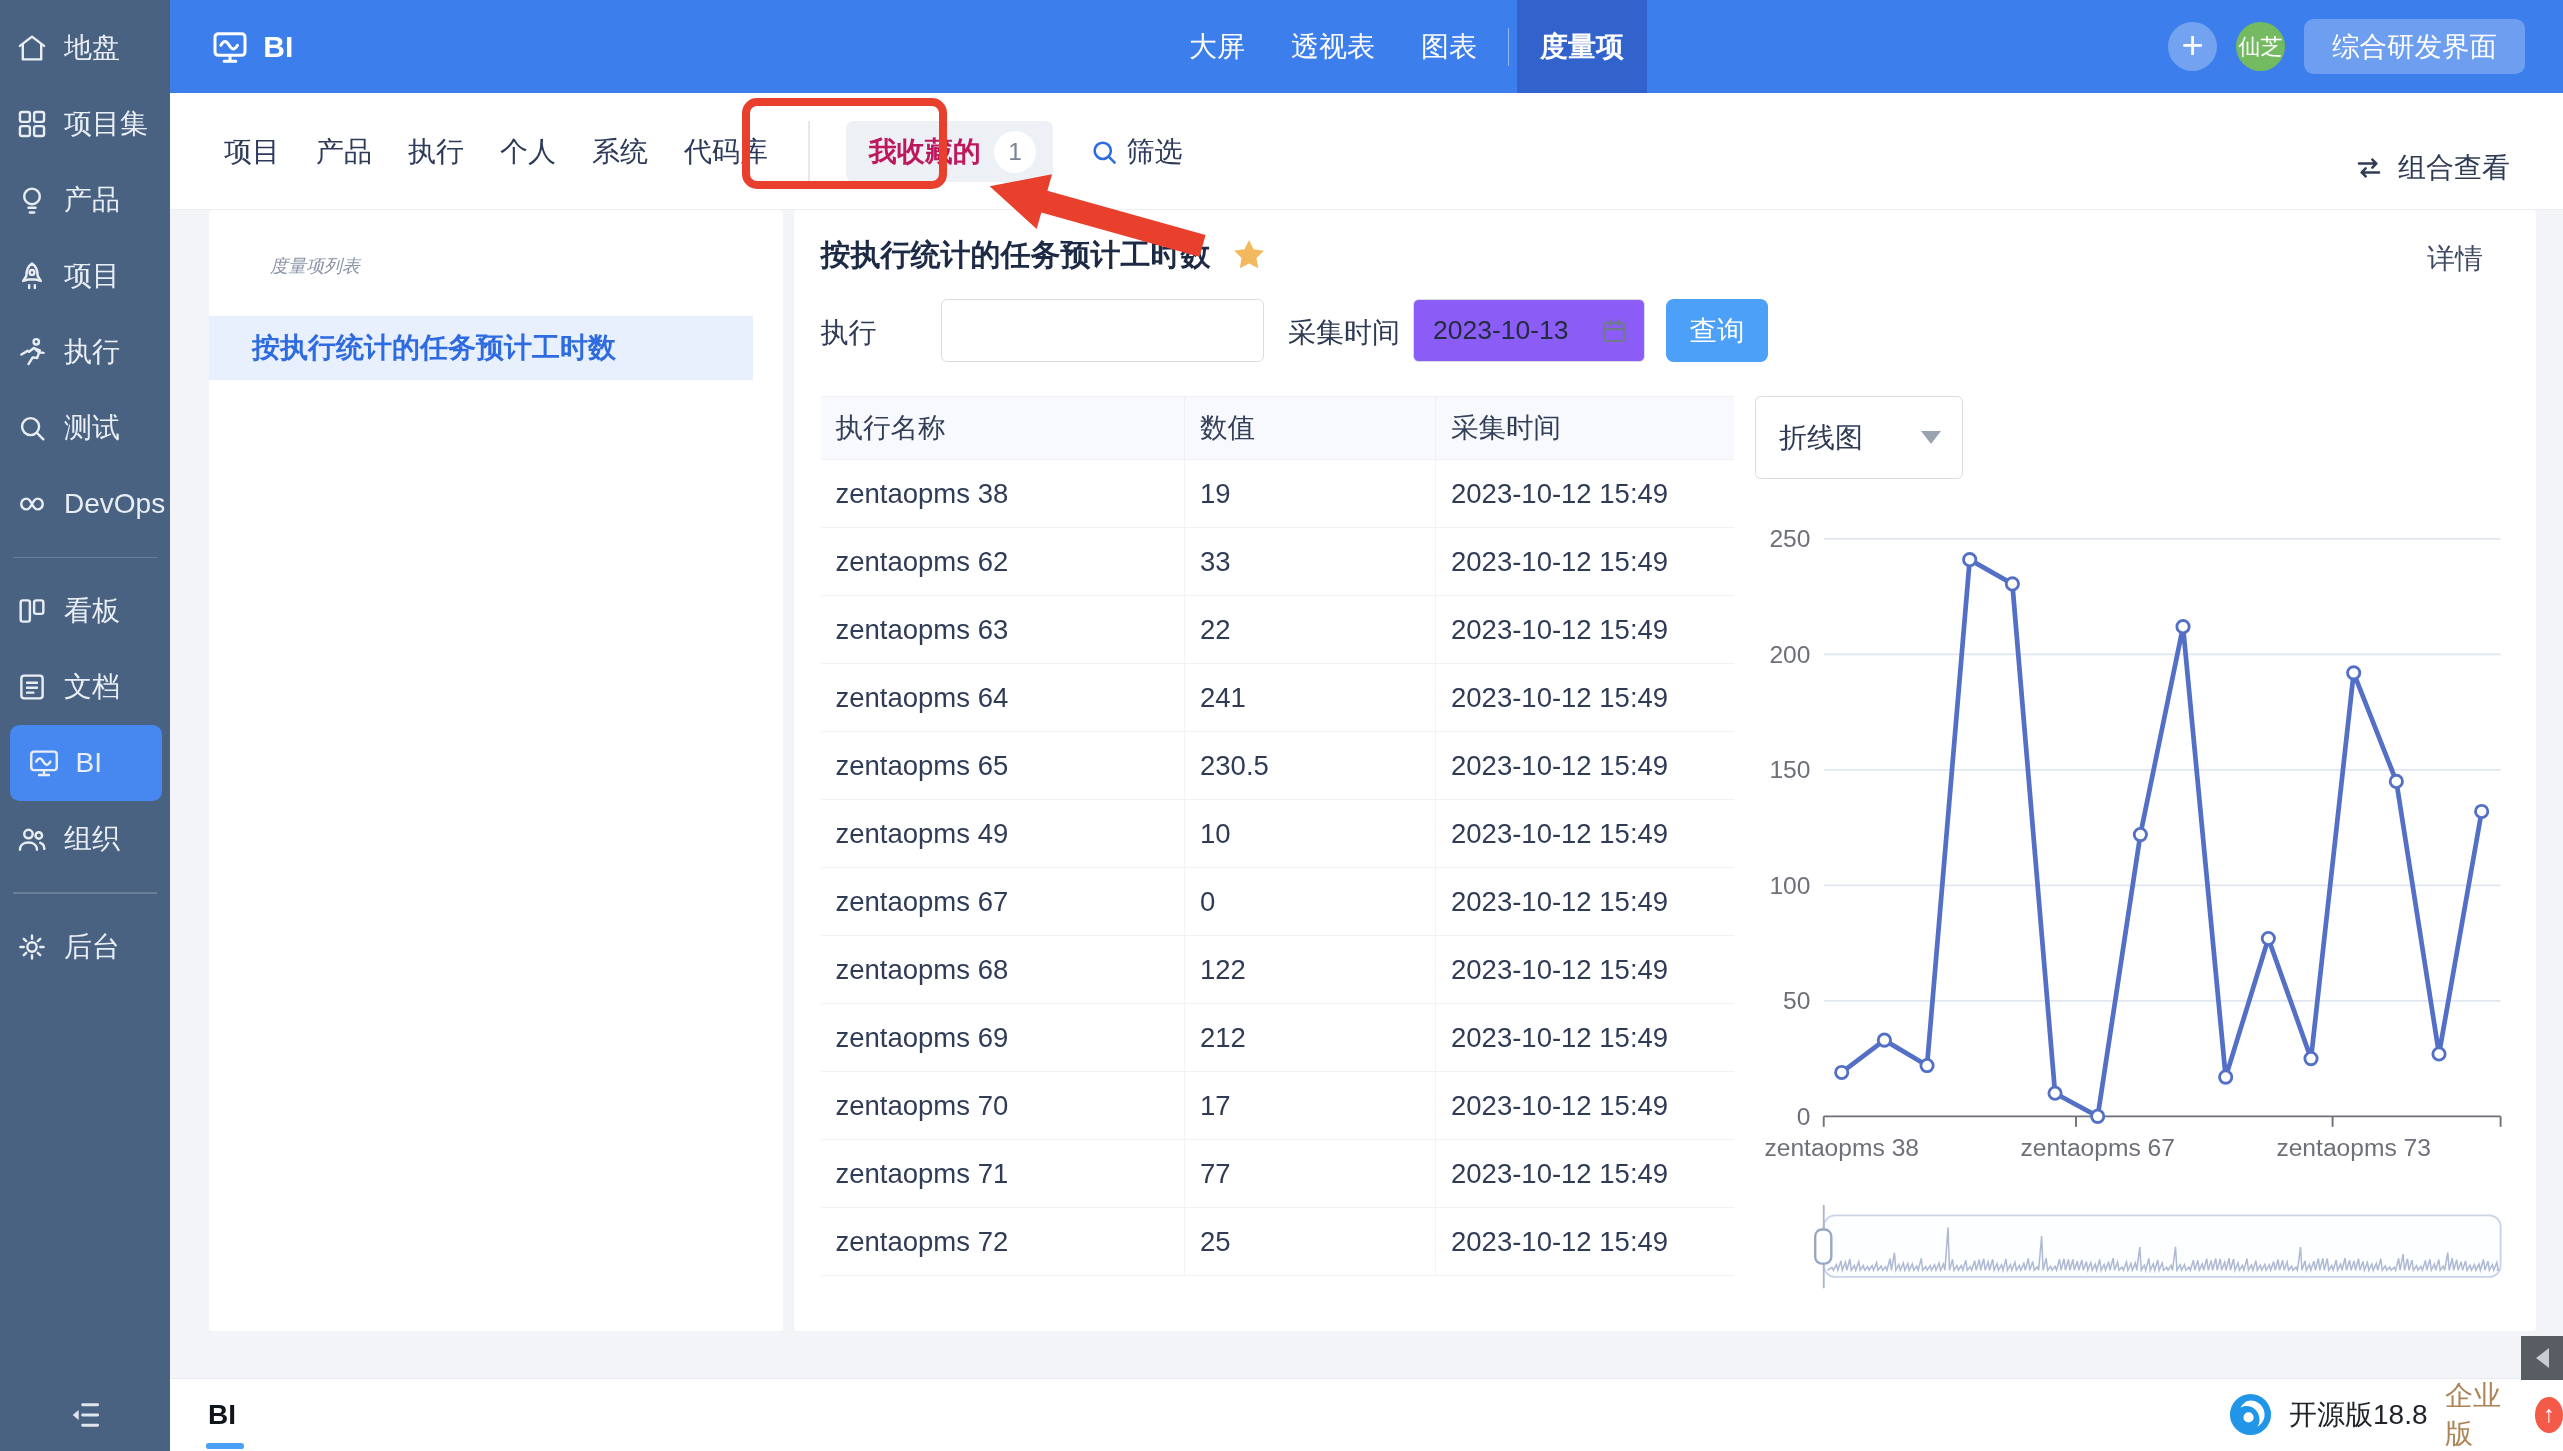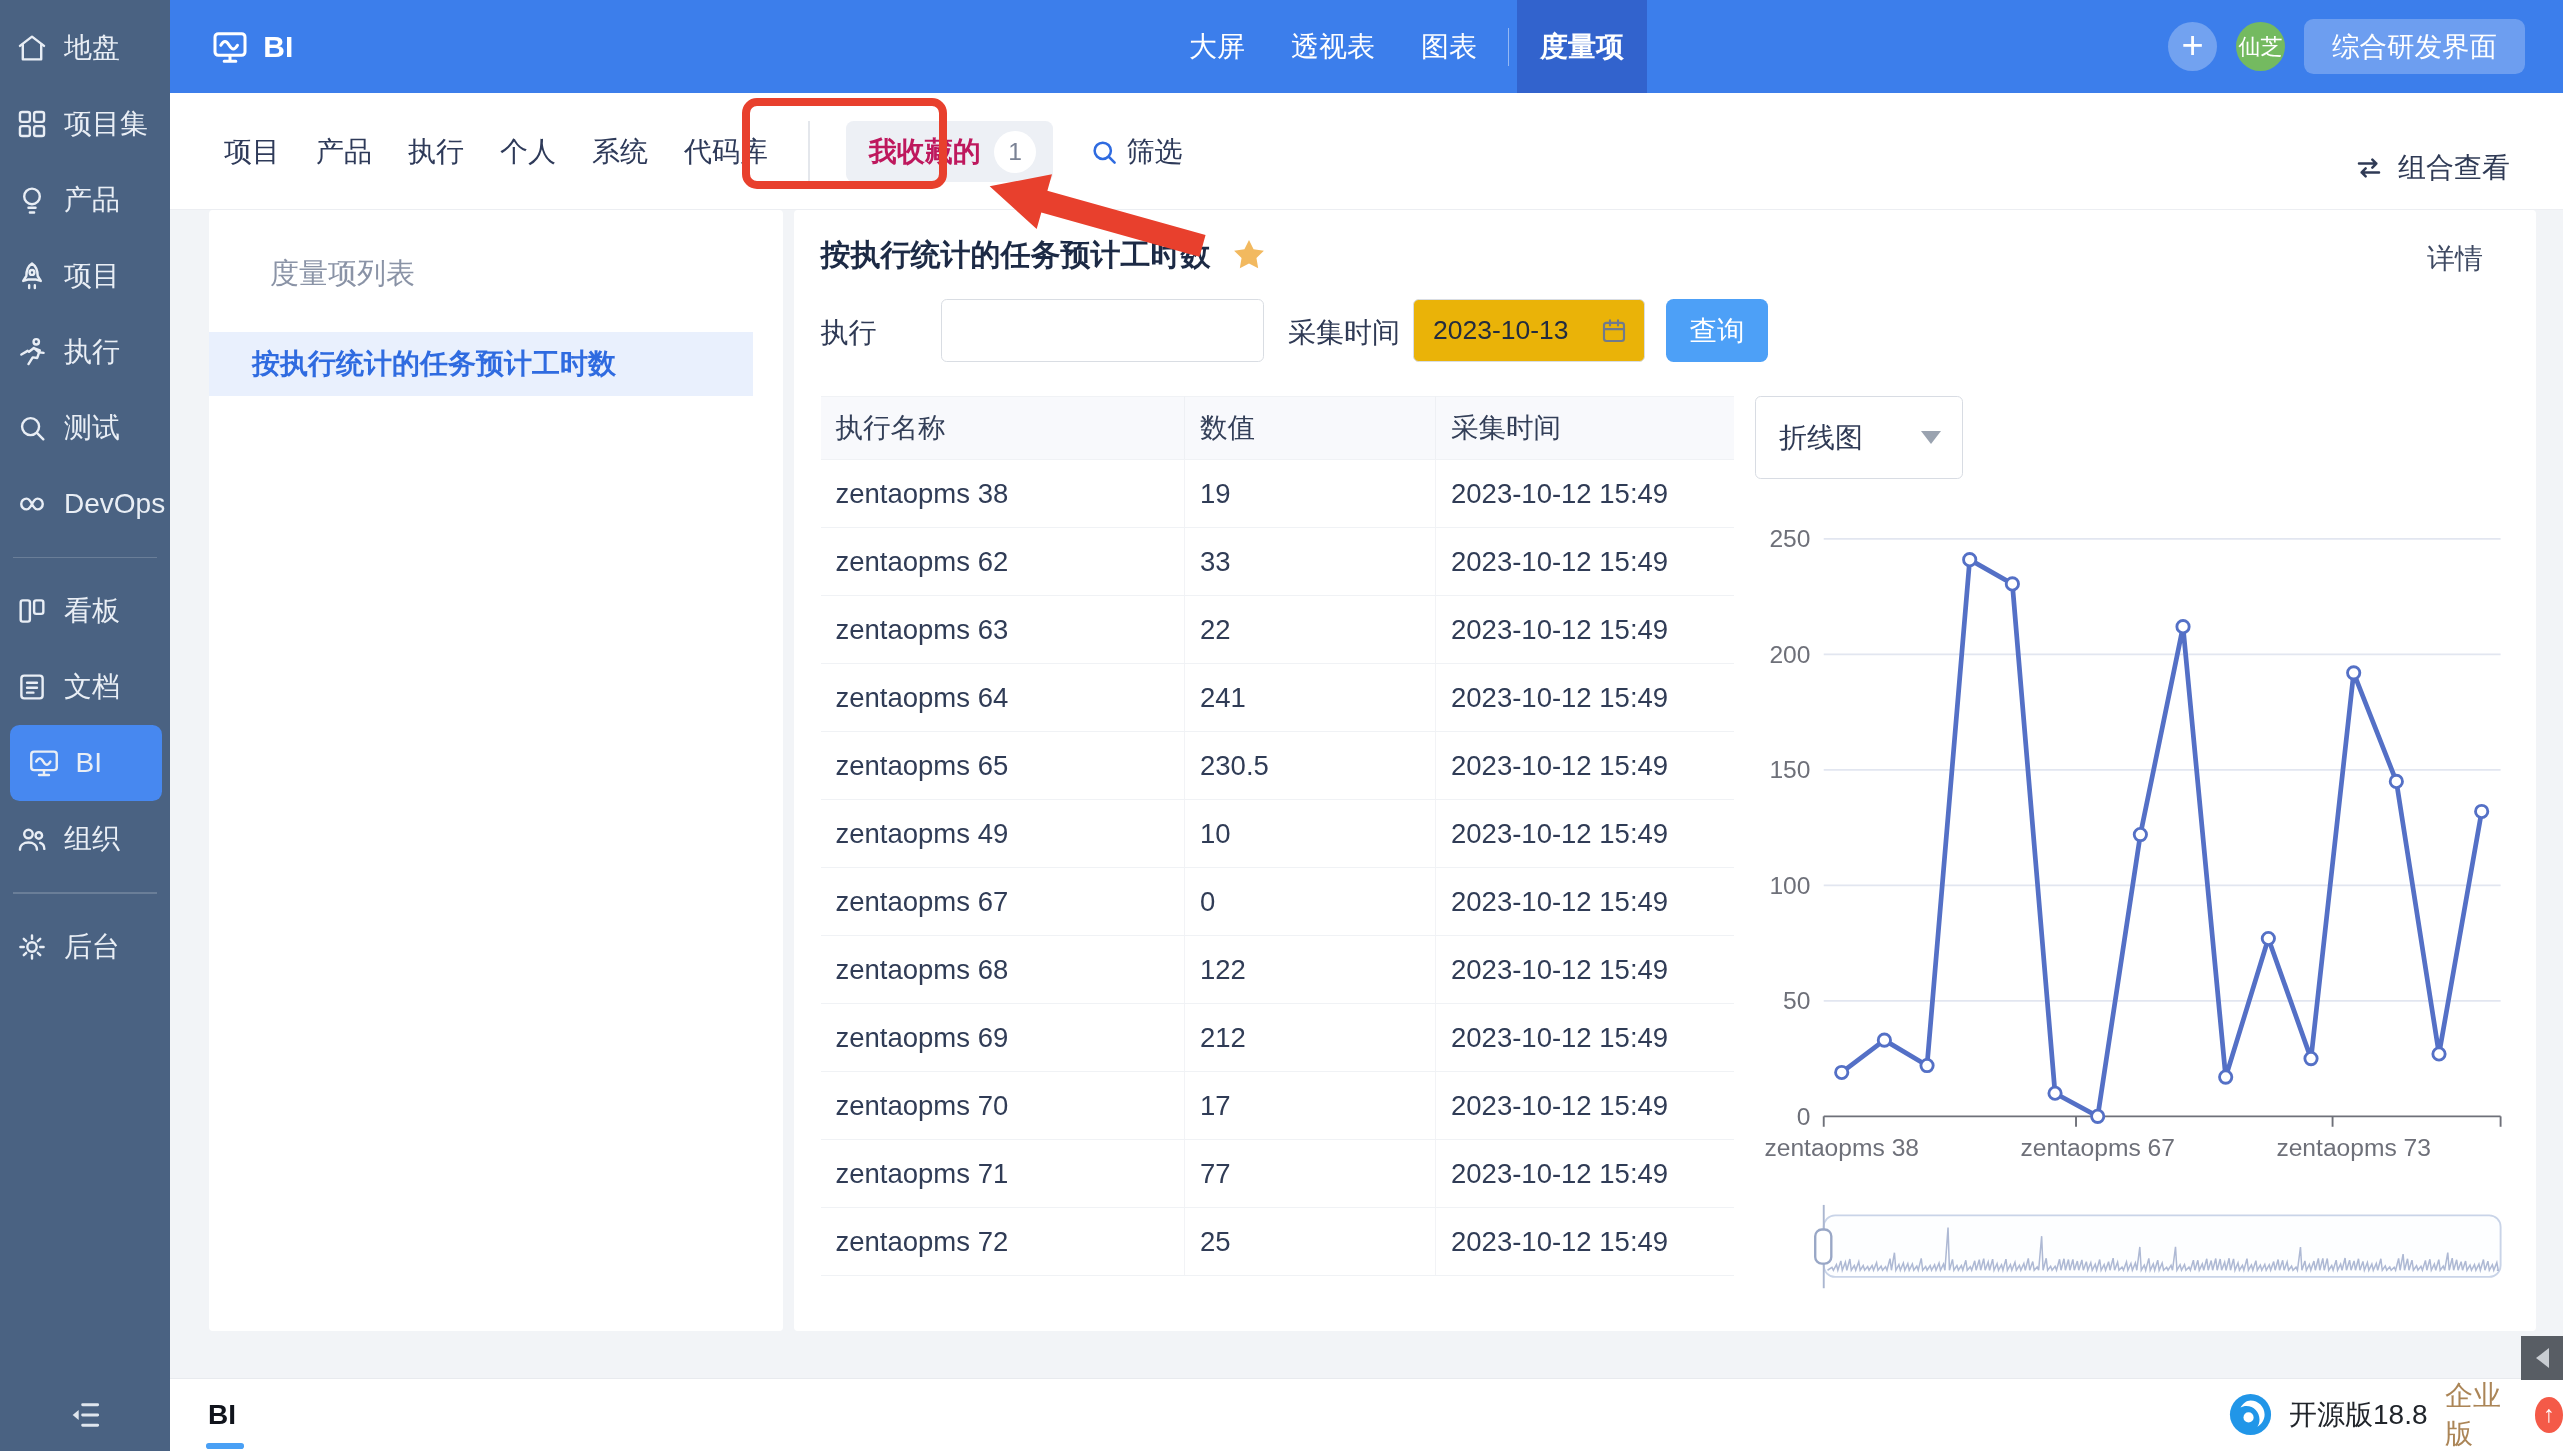--- a/index.html
+++ b/index.html
@@ -44,36 +44,36 @@
   #combine-btn { position:absolute; right:53px; top:16px; height:117px; display:flex; align-items:center; gap:13.3px; cursor:pointer; }
   #combine-btn svg { width:32px; height:32px; color:#2f3a55; }
   #combine-btn span { font-size:28px; color:#2f3a55; }
 
   
   #anno-box { position:absolute; left:742px; top:98px; width:205px; height:91px; border:8.5px solid #e8402d; border-radius:15px; z-index:40; pointer-events:none; }
   #anno-arrow { position:absolute; left:966px; top:172px; width:246px; height:91px; z-index:40; pointer-events:none; }
 
   
   #list-panel { position:absolute; left:209px; top:210px; width:574px; height:1121px; background:#fff; border-radius:3.8px; }
-  #list-title { padding:44px 0 0 61px; font-size:29px; color:#8a93a6; }
+  #list-title { padding:44px 0 0 61px; font-size:18px; color:#8a93a6;font-style:italic; }
   #list-items { margin-top:38px; }
   .list-item { height:64px; display:flex; align-items:center; padding-left:43px; font-size:28px; cursor:pointer; width:544px; }
   .list-item.selected { background:#e9f0fd; color:#2f6be0; font-weight:bold; }
 
   
   #main-panel { position:absolute; left:794px; top:210px; width:1742px; height:1121px; background:#fff; border-radius:3.8px; }
   #main-title-row { position:absolute; left:26.5px; top:24.6px; display:flex; align-items:center; gap:19px; }
   #main-title { font-size:30px; font-weight:bold; color:#1c2a45; }
   #fav-star svg { width:38px; height:38px; display:block; }
   #detail-link { position:absolute; right:53px; top:30px; font-size:28px; color:#3f4a63; cursor:pointer; }
   .fld-label { position:absolute; font-size:28px; color:#2f3a55; top:104px; }
   #exec-label { left:26.5px; }
   #time-label { left:494px; }
   #exec-input { position:absolute; left:147px; top:89px; width:323px; height:63px; border:1.9px solid #d9dde3; border-radius:5.7px; font-size:26.5px; padding:0 17px; color:#232c3f; background:#fff; }
-  #date-input { position:absolute; left:619px; top:89px; width:232px; height:63px; border:1.9px solid #d9dde3; border-radius:5.7px; display:flex; align-items:center; justify-content:space-between; padding:0 15px 0 19px; cursor:pointer; background:#eab308;gap:24px; }
+  #date-input { position:absolute; left:619px; top:89px; width:232px; height:63px; border:1.9px solid #d9dde3; border-radius:5.7px; display:flex; align-items:center; justify-content:space-between; padding:0 15px 0 19px; cursor:pointer; background:#8b5cf6;gap:24px; }
   #date-input .val { font-size:26.5px; color:#232c3f; }
   #date-input svg { width:30px; height:30px; color:#707a8c; }
   #query-btn { position:absolute; left:872px; top:89px; width:102px; height:63px; background:#4da0f7; border:none; border-radius:7.6px; color:#fff; font-size:27.5px; cursor:pointer; font-family:inherit; }
 
   
   #data-table { position:absolute; left:26.5px; top:186px; width:913px; border-collapse:collapse; }
   #data-table th { background:#f8f9fc; font-weight:normal; text-align:left; font-size:27.5px; color:#333f58; height:63px; padding:0 0 0 15px; border:1.9px solid #f0f2f5; border-left:none; border-right:1.9px solid #eef0f4; }
   #data-table th:last-child, #data-table td:last-child { border-right:none; }
   #data-table td { font-size:27.5px; color:#303c56; height:68px; padding:0 0 0 15px; border-bottom:1.9px solid #f0f2f5; border-right:1.9px solid #f2f3f6; }
   #data-table col.c1 { width:364px; } #data-table col.c2 { width:251px; } #data-table col.c3 { width:298px; }

